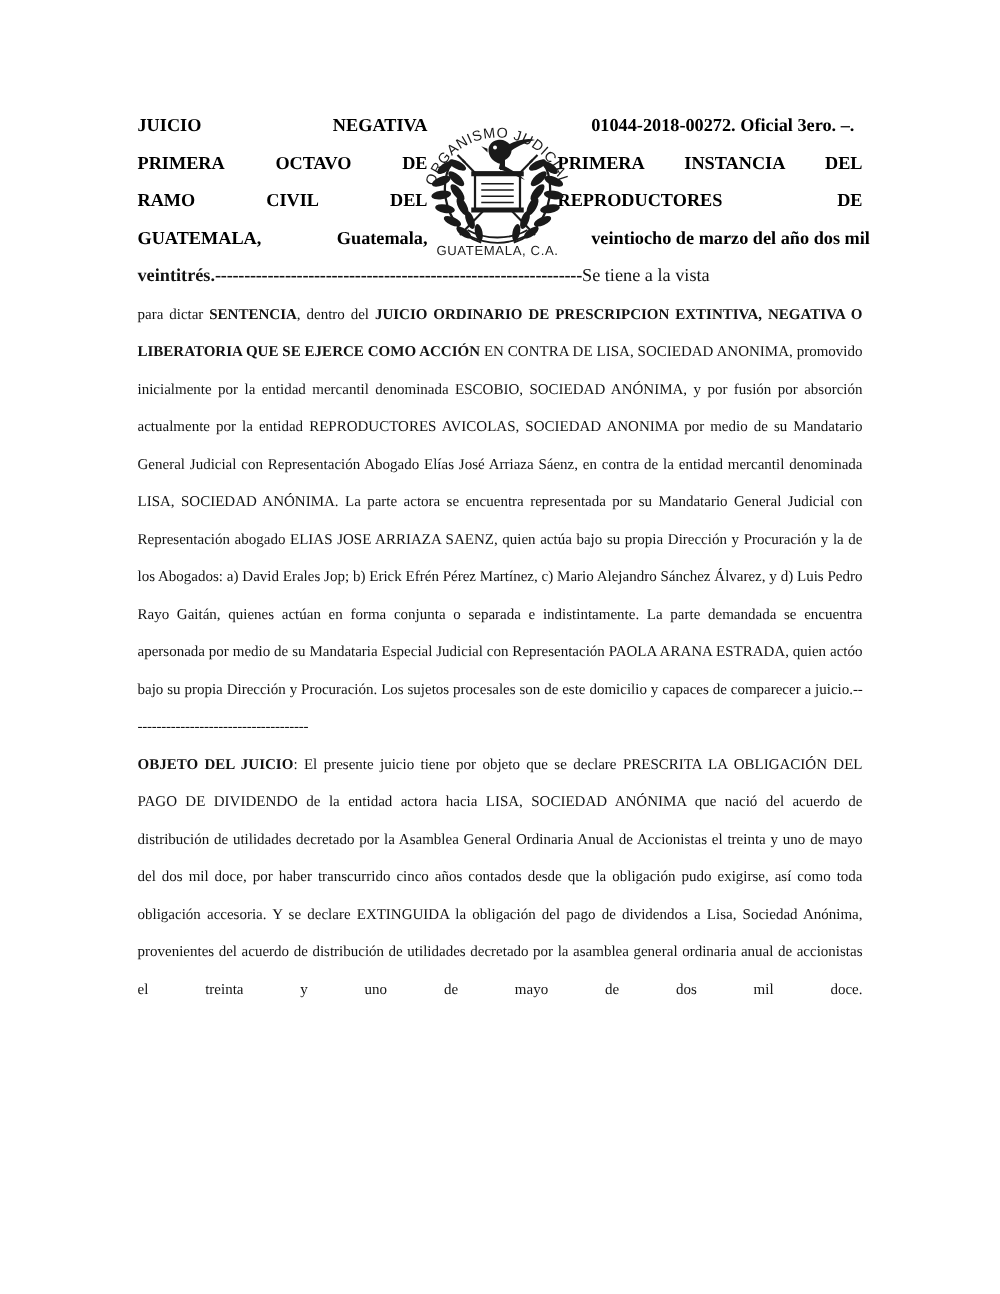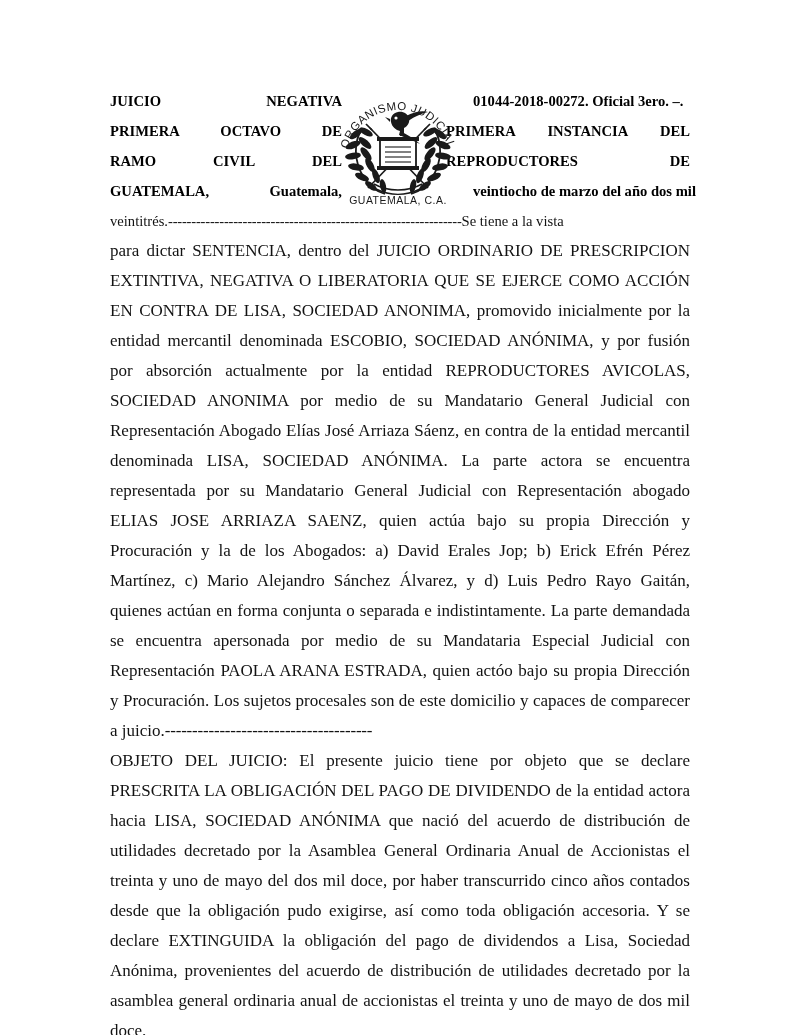--- a/index.html
+++ b/index.html
@@ -22,38 +22,38 @@
   }
   .doc-body {
     position: absolute;
     left: 110px;
     top: 86px;
     width: 580px;
   }
   
   .para {
     margin: 0;
-    font-size: 17px;
+    font-size: 12px;
     line-height: 30px;
     text-align: justify;
     text-justify: inter-word;
     color: #121212;
   }
   .para.just-all {
     text-align: justify;
   }
   
   .para.force-just::after {
     content: "";
     display: inline-block;
     width: 100%;
     height: 0;
   }
   b, .b {
-    font-weight: normal;
+    font-weight: bold;
   }
   .dashes {
     letter-spacing: -0.2px;
   }
   
   .header-block {
     position: relative;
   }
   .hl-row {
     display: flex;

